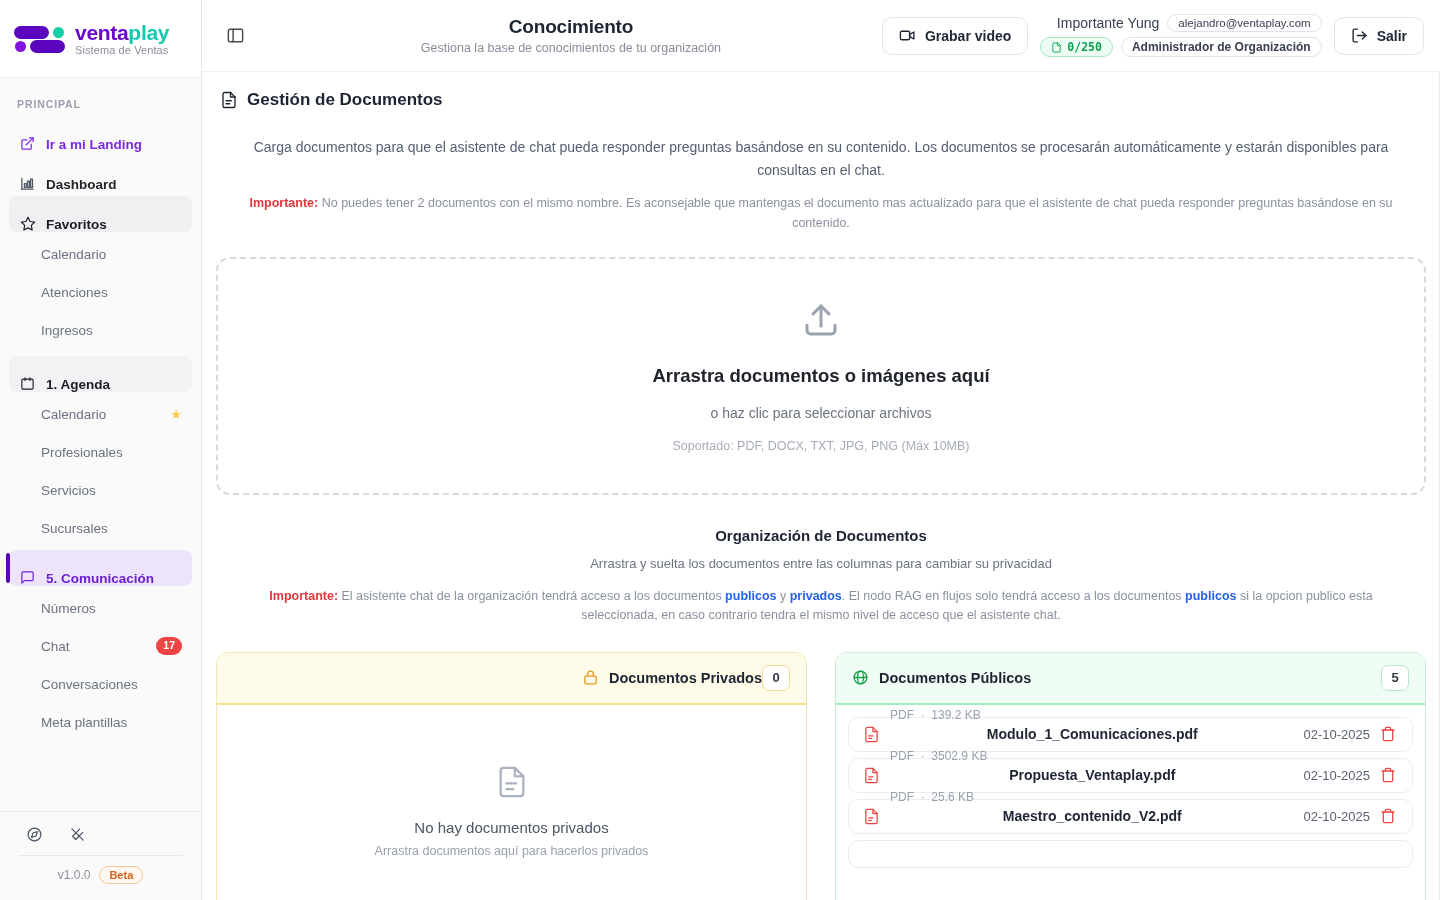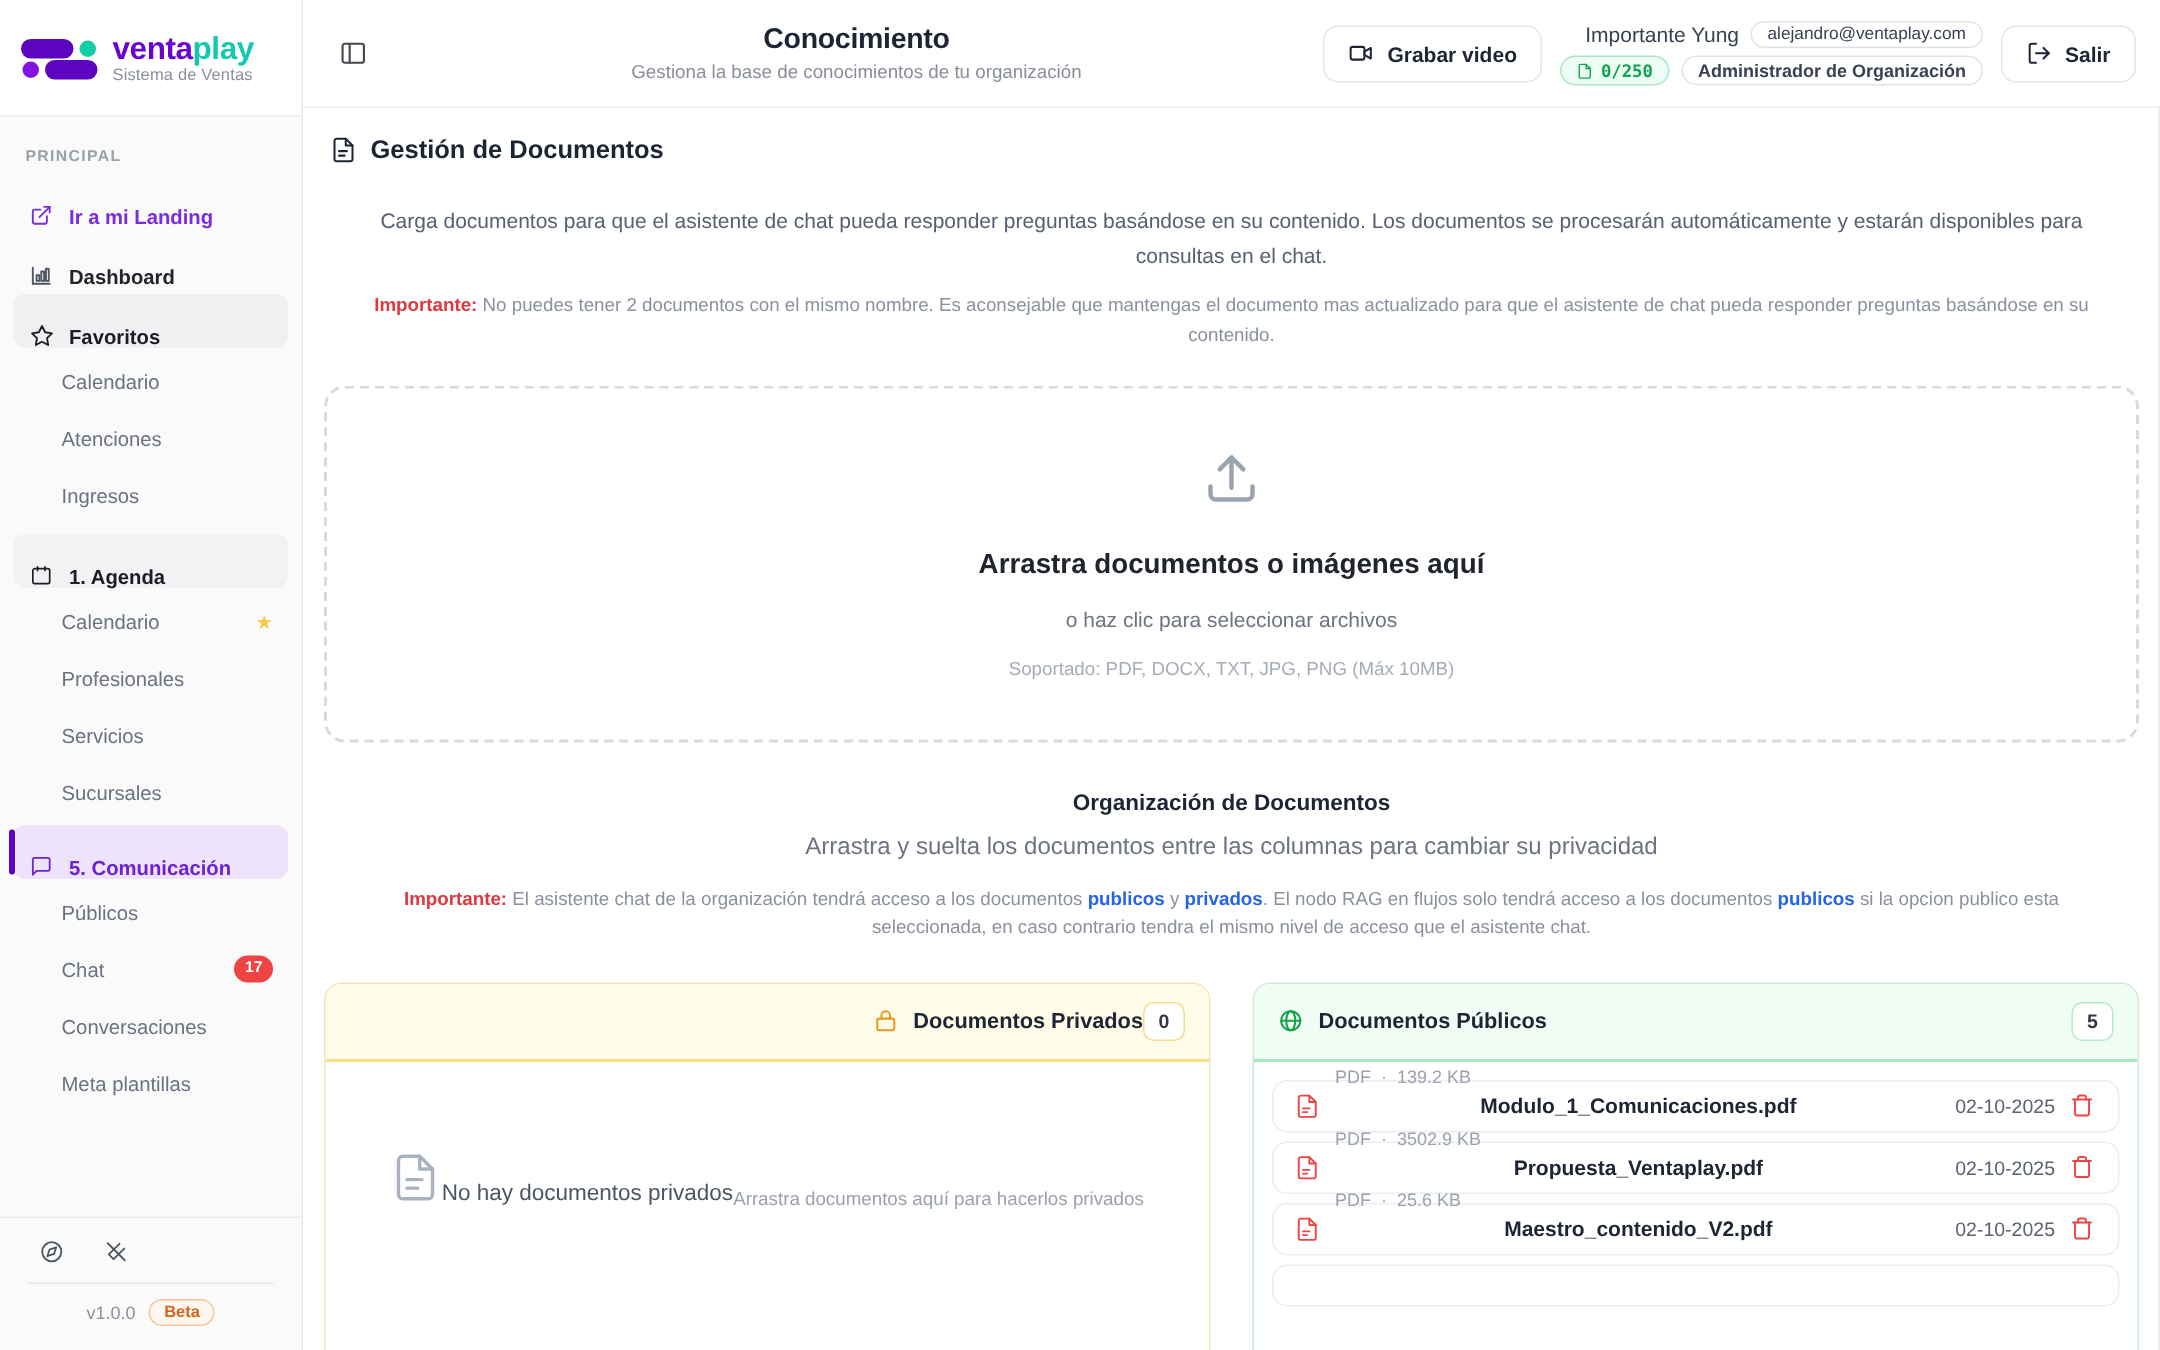--- a/index.html
+++ b/index.html
@@ -150,21 +150,21 @@
     border: 2px dashed #d6dae1; border-radius: 14px;
     display: flex; flex-direction: column; align-items: center; justify-content: center;
     cursor: pointer; background: #fff;
   }
   .dz-icon { color: #9aa3b0; margin-bottom: 20px; }
   .dz-title { font-size: 18.5px; font-weight: 700; color: #20242c; }
   .dz-sub { font-size: 14px; color: #6d7480; margin-top: 18px; }
   .dz-hint { font-size: 12.5px; color: #a6acb7; margin-top: 18px; }
 
   .org-title { text-align: center; font-size: 15px; font-weight: 700; color: #1d2433; margin-top: 32px; }
-  .org-sub { text-align: center; font-size: 16px; color: #6d7480; margin-top: 12px; }
+  .org-sub { text-align: center; font-size: 13px; color: #6d7480; margin-top: 12px; }
 
   .columns { display: flex; gap: 28px; margin-top: 26px; }
   .col { flex: 1 1 0; min-width: 0; border-radius: 12px; overflow: hidden; background: #fff; }
   .col.private { border: 1px solid #f2e6b8; }
   .col.public { border: 1px solid #cdecd8; }
   .col-head {
     height: 52px; display: flex; align-items: center; justify-content: space-between;
     padding: 0 16px;
   }
   .col.private .col-head { background: #fefbe8; border-bottom: 2px solid #f7e08a; justify-content: flex-end; }
@@ -174,21 +174,21 @@
   .count-box {
     min-width: 28px; height: 26px; border-radius: 7px;
     display: flex; align-items: center; justify-content: center;
     font-size: 13px; font-weight: 600; background: #fff; padding: 0 8px;
   }
   .col.private .count-box { border: 1px solid #f2dc8f; color: #343a45; }
   .col.public .count-box { border: 1px solid #b9e8cb; color: #343a45; }
 
   .col-body { padding: 12px; min-height: 244px; }
   .empty {
-    display: flex; flex-direction: row; align-items: center; justify-content: center;
+    display: flex; flex-direction: column; align-items: center; justify-content: center;
     padding-top: 48px;
   }
   .empty-icon { color: #aab2bf; margin-bottom: 16px; }
   .empty-title { font-size: 15px; color: #4b5563; }
   .empty-sub { font-size: 12.5px; color: #9aa1ad; margin-top: 8px; }
 
   .doc-row {
     display: flex; align-items: center; gap: 10px;
     border: 1px solid #e9edf2; border-radius: 10px;
     padding: 8px 14px; margin-bottom: 10px; background: #fff;
@@ -299,21 +299,21 @@
       <div class="nav-item active-purple" style="margin-top:4px">
         <span class="ic">
           <svg width="15" height="15" viewBox="0 0 24 24" fill="none" stroke="#6d20d4" stroke-width="1.9" stroke-linecap="round" stroke-linejoin="round">
               <path d="M21 15a2 2 0 0 1-2 2H7l-4 4V5a2 2 0 0 1 2-2h14a2 2 0 0 1 2 2z"></path>
             </svg>
         </span>
         <span>5. Comunicación</span>
       </div>
 
       <div class="nav-sub">
-        <span>Públicos</span>
+        <span>Números</span>
       </div>
       <div class="nav-sub">
         <span>Chat</span>
         <span class="badge-count">17</span>
       </div>
       <div class="nav-sub">
         <span>Conversaciones</span>
       </div>
       <div class="nav-sub">
         <span>Meta plantillas</span>

